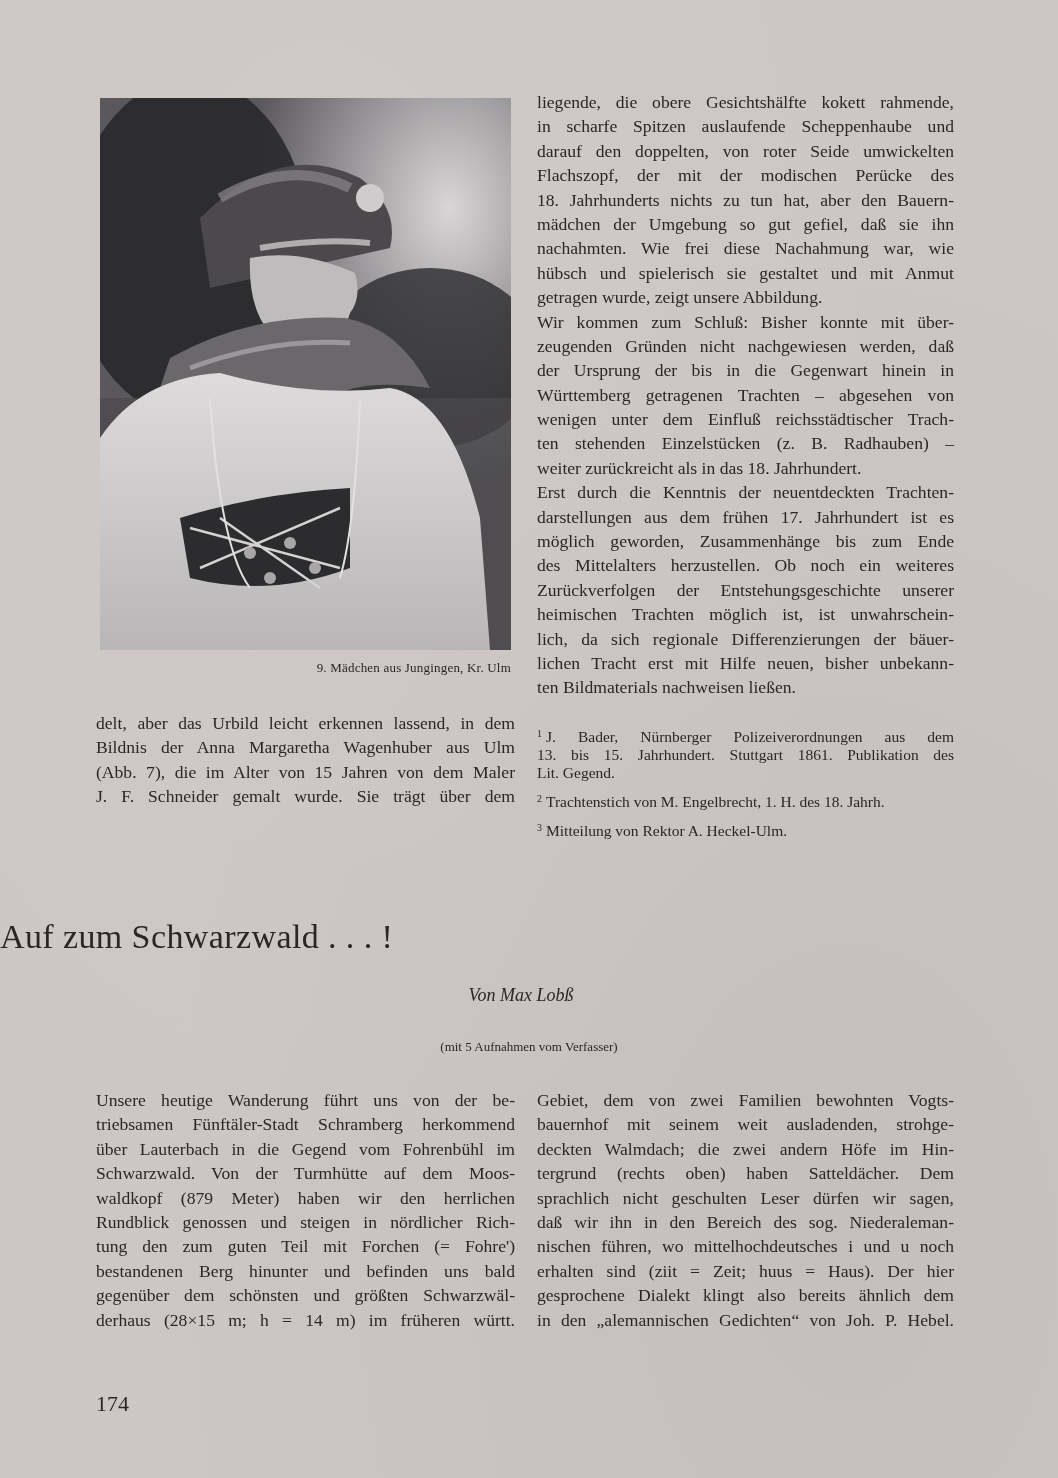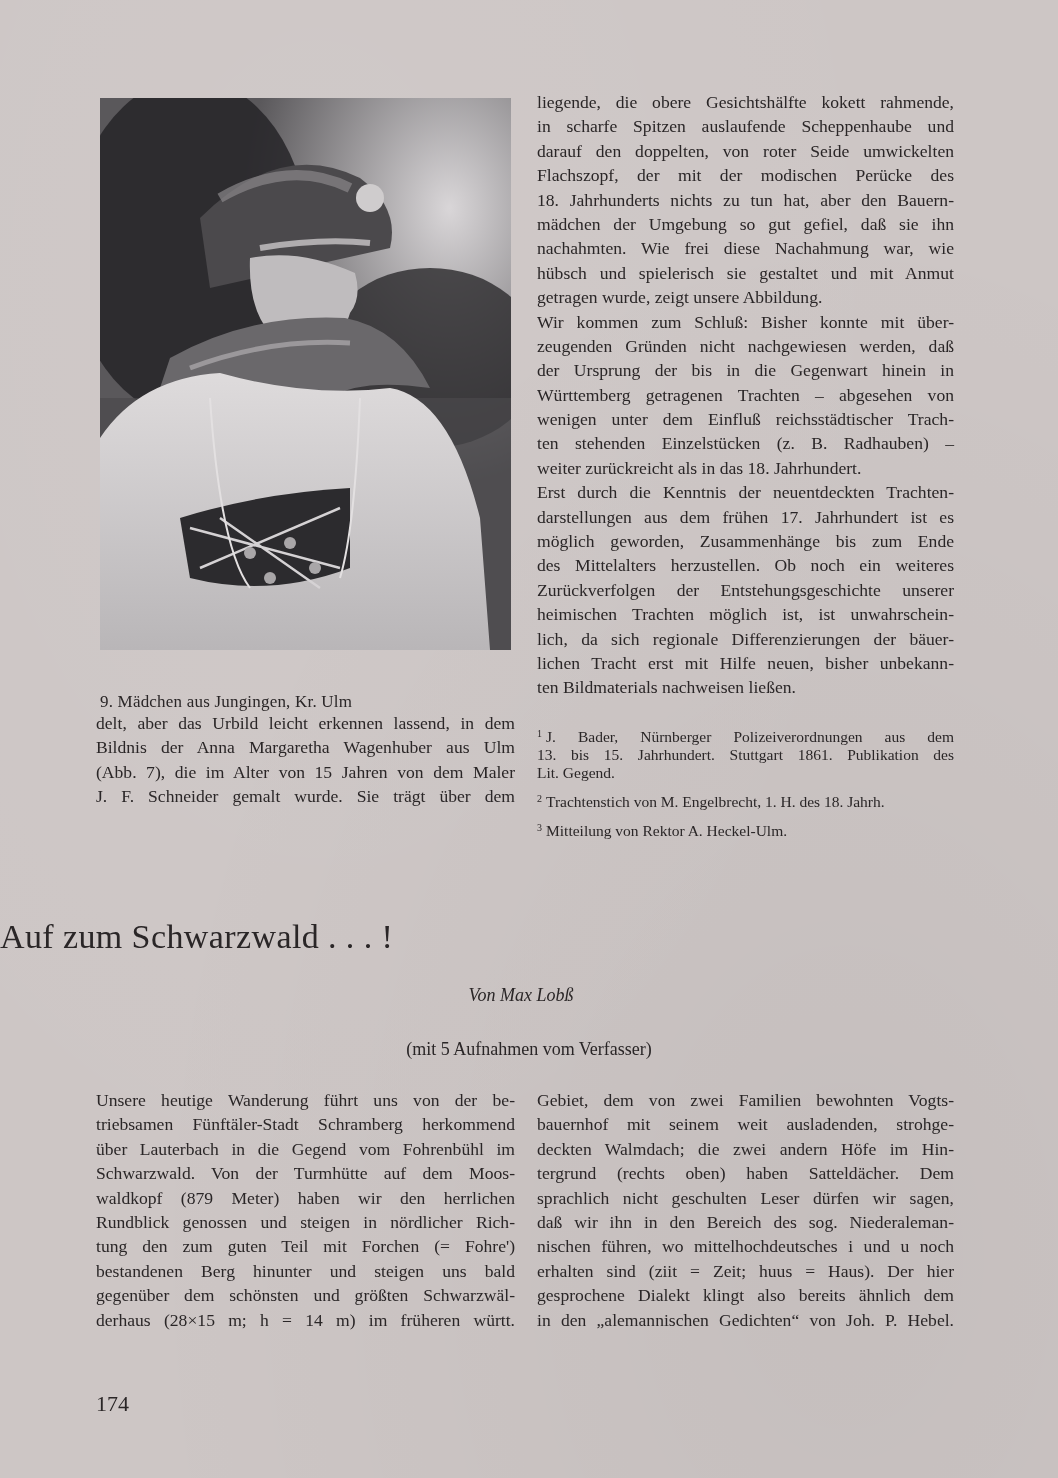--- a/index.html
+++ b/index.html
@@ -18,21 +18,21 @@
       #cdc6c5;
   }
   .photo {
     position: absolute; left: 100px; top: 98px; width: 411px; height: 552px;
     overflow: hidden;
     background: #3b3a3c;
   }
   .photo svg { width: 100%; height: 100%; display: block; }
   .caption {
     position: absolute; left: 100px; top: 660px; width: 411px;
-    text-align: left; font-size: 17px; letter-spacing: 0.2px; margin-top: 32px;
+    text-align: right; font-size: 13px; letter-spacing: 0.2px;
   }
   .col {
     position: absolute; font-size: 17.6px; line-height: 24.4px;
   }
   .col .line {
     display: block; text-align: justify; text-align-last: justify;
     white-space: nowrap; height: 24.4px;
   }
   .col .line.last { text-align-last: left; }
   .col-right-top { left: 537px; top: 90px; width: 417px; }
@@ -45,21 +45,21 @@
   .title {
     position: absolute; left: 0; width: 1058px; top: 918px;
     text-align: left; font-size: 34px; letter-spacing: 0.4px;
   }
   .byline {
     position: absolute; left: 0; width: 1042px; top: 985px;
     text-align: center; font-size: 18px; font-style: italic;
   }
   .subline {
     position: absolute; left: 0; width: 1058px; top: 1039px;
-    text-align: center; font-size: 18px;
+    text-align: center; font-size: 13px;
   }
   .col-left-bottom { left: 96px; top: 1088px; width: 419px; }
   .col-right-bottom { left: 537px; top: 1088px; width: 417px; }
   .page-number {
     position: absolute; left: 96px; top: 1356px; font-size: 22px; margin-top: 35px;
   }
 </style>
 </head>
 <body>
 
@@ -161,21 +161,21 @@
   <div class="subline">(mit 5 Aufnahmen vom Verfasser)</div>
 
   <div class="col col-left-bottom">
     <span class="line">Unsere heutige Wanderung führt uns von der be-</span>
     <span class="line">triebsamen Fünftäler-Stadt Schramberg herkommend</span>
     <span class="line">über Lauterbach in die Gegend vom Fohrenbühl im</span>
     <span class="line">Schwarzwald. Von der Turmhütte auf dem Moos-</span>
     <span class="line">waldkopf (879 Meter) haben wir den herrlichen</span>
     <span class="line">Rundblick genossen und steigen in nördlicher Rich-</span>
     <span class="line">tung den zum guten Teil mit Forchen (= Fohre')</span>
-    <span class="line">bestandenen Berg hinunter und steigen uns bald</span>
+    <span class="line">bestandenen Berg hinunter und befinden uns bald</span>
     <span class="line">gegenüber dem schönsten und größten Schwarzwäl-</span>
     <span class="line">derhaus (28×15 m; h = 14 m) im früheren württ.</span>
   </div>
 
   <div class="col col-right-bottom">
     <span class="line">Gebiet, dem von zwei Familien bewohnten Vogts-</span>
     <span class="line">bauernhof mit seinem weit ausladenden, strohge-</span>
     <span class="line">deckten Walmdach; die zwei andern Höfe im Hin-</span>
     <span class="line">tergrund (rechts oben) haben Satteldächer. Dem</span>
     <span class="line">sprachlich nicht geschulten Leser dürfen wir sagen,</span>

